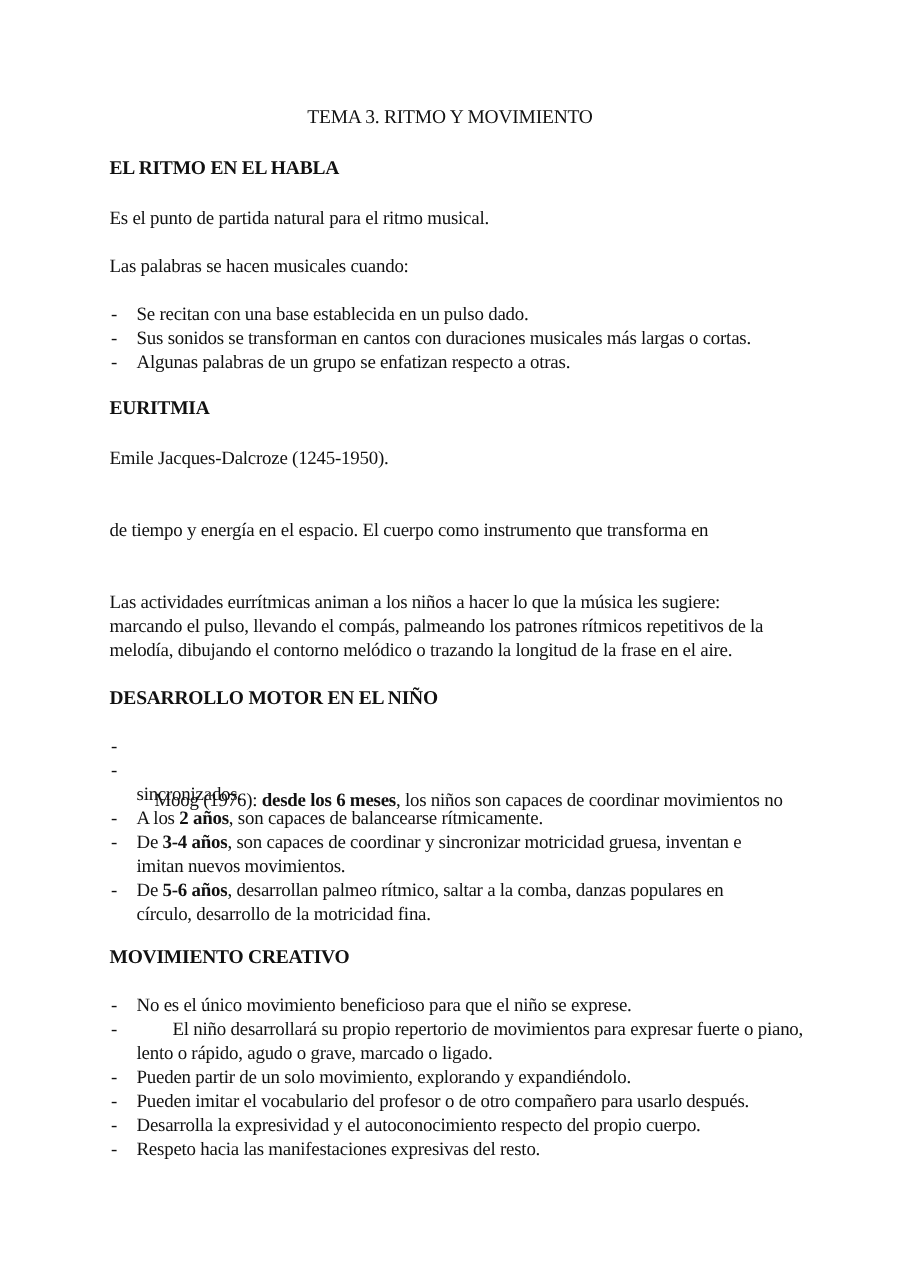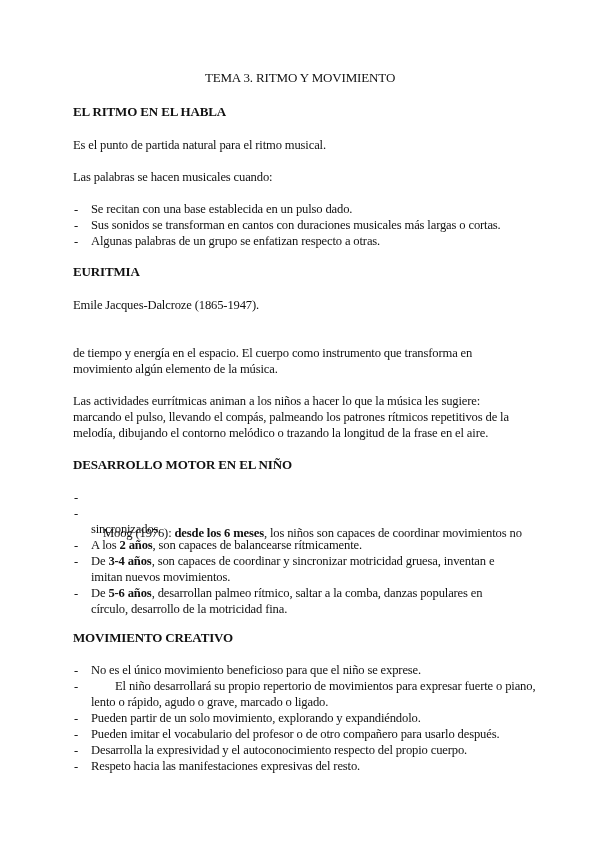--- a/index.html
+++ b/index.html
@@ -26,23 +26,22 @@
   <div class="abs p" style="top:169px;">Las palabras se hacen musicales cuando:</div>
 
   <div class="abs dash" style="top:201px;">-</div>
   <div class="abs bt" style="top:201px;">Se recitan con una base establecida en un pulso dado.</div>
   <div class="abs dash" style="top:217px;">-</div>
   <div class="abs bt" style="top:217px;">Sus sonidos se transforman en cantos con duraciones musicales más largas o cortas.</div>
   <div class="abs dash" style="top:233px;">-</div>
   <div class="abs bt" style="top:233px;">Algunas palabras de un grupo se enfatizan respecto a otras.</div>
 
   <div class="abs h" style="top:264px;">EURITMIA</div>
-  <div class="abs p" style="top:297px;">Emile Jacques-Dalcroze (1865-1947).</div>
+  <div class="abs p" style="top:297px;">Emile Jacques-Dalcroze (1245-1950).</div>
   <div class="abs p" style="top:345px;">de tiempo y energía en el espacio. El cuerpo como instrumento que transforma en</div>
-  <div class="abs p" style="top:361px;">movimiento algún elemento de la música.</div>
   <div class="abs p" style="top:393px;">Las actividades eurrítmicas animan a los niños a hacer lo que la música les sugiere:</div>
   <div class="abs p" style="top:409px;">marcando el pulso, llevando el compás, palmeando los patrones rítmicos repetitivos de la</div>
   <div class="abs p" style="top:425px;">melodía, dibujando el contorno melódico o trazando la longitud de la frase en el aire.</div>
 
   <div class="abs h" style="top:457px;">DESARROLLO MOTOR EN EL NIÑO</div>
 
   <div class="abs dash" style="top:489px;">-</div>
 
   <div class="abs dash" style="top:505px;">-</div>
   <div class="abs bt" style="top:525px;margin-left:12px;"><span>Moog (1976): </span><b>desde los 6 meses</b><span>, los niños son capaces de coordinar movimientos no</span></div>

